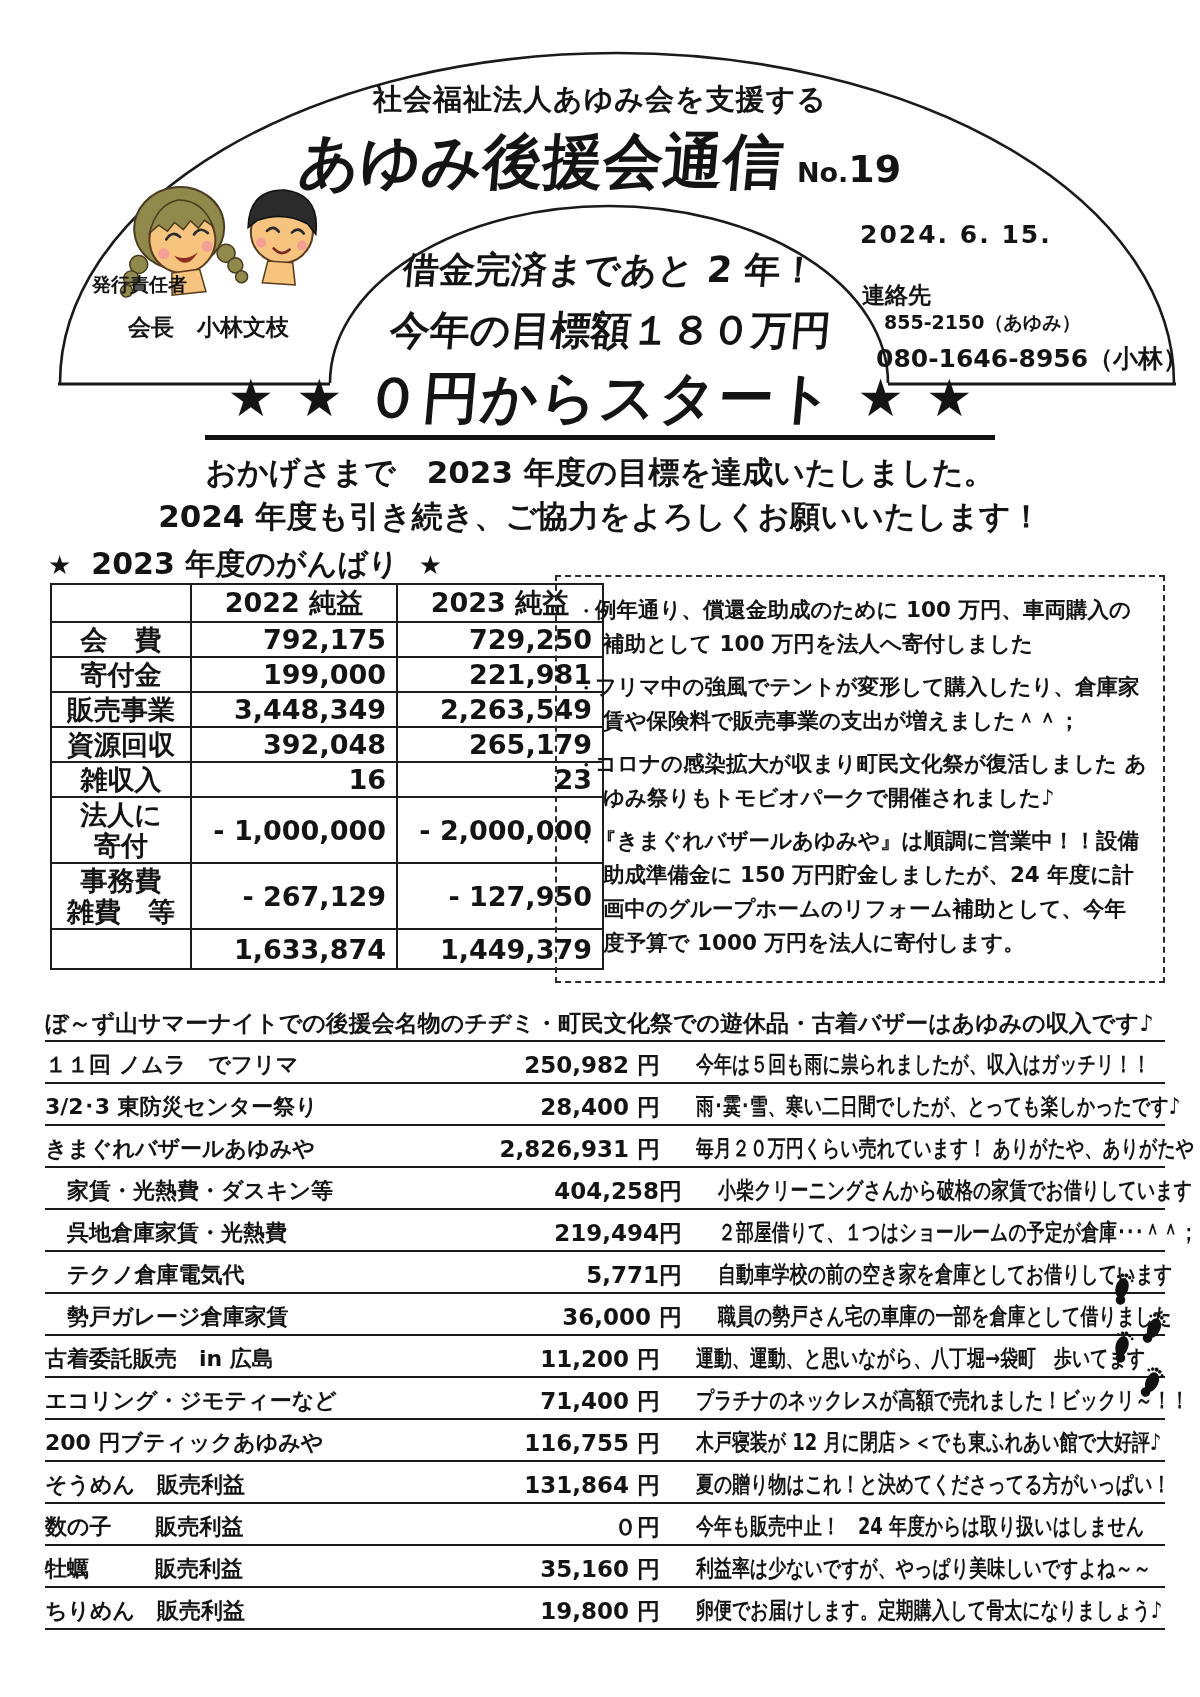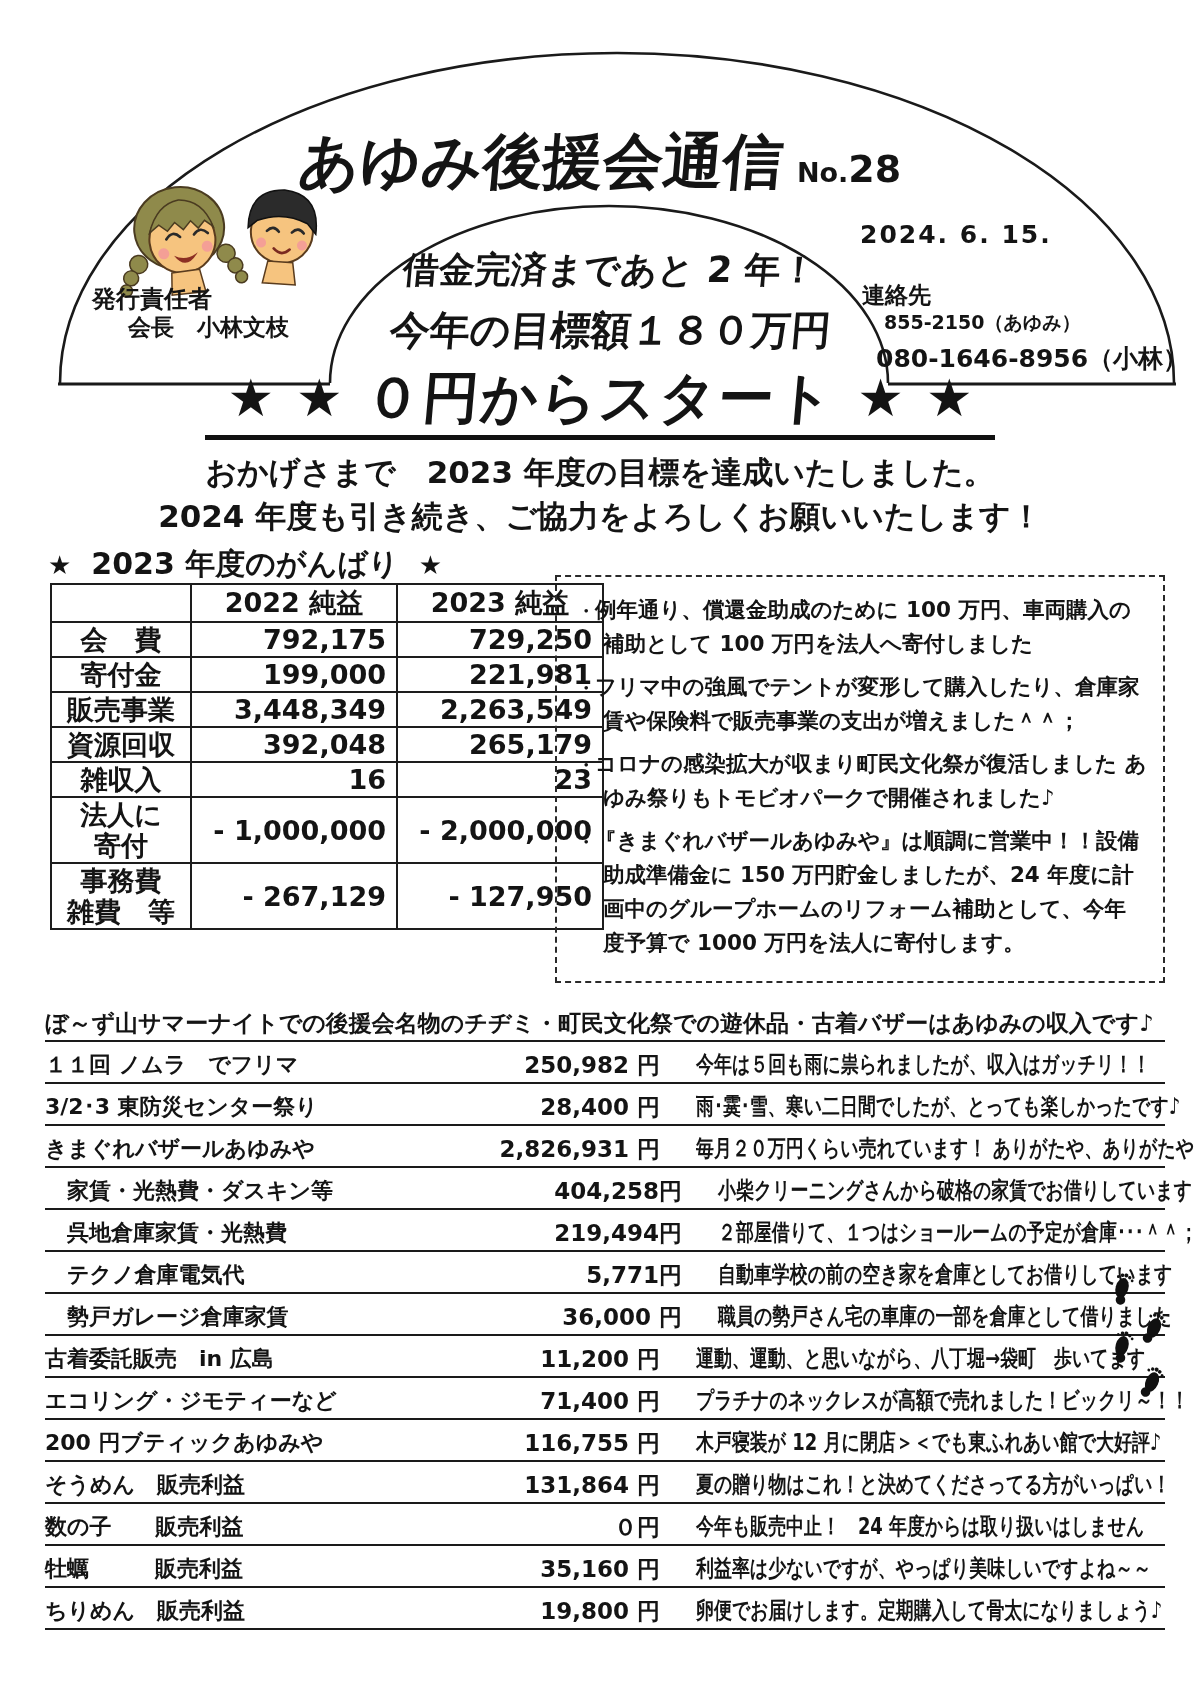--- a/index.html
+++ b/index.html
@@ -12,21 +12,21 @@
   .seg-b,.b{font-weight:800;}
 
   
   svg.arcs{position:absolute;left:0;top:0;}
   .support-line{left:0;top:80px;width:1200px;font-size:29px;font-weight:600;letter-spacing:1px;}
   .title-row{left:200px;top:122px;width:800px;display:flex;justify-content:center;align-items:baseline;gap:14px;}
   .nl-title{font-size:60px;font-weight:900;letter-spacing:0px;white-space:nowrap;}
   .no-pre{font-size:27px;font-weight:800;}
   .no-num{font-size:38px;font-weight:900;}
   .date{left:860px;top:220px;font-size:25px;font-weight:600;letter-spacing:2px;}
-  .pub-label{left:92px;top:283px;font-size:24px;font-weight:600;}
+  .pub-label{left:92px;top:272px;font-size:19px;font-weight:600;}
   .pub-name{left:128px;top:312px;font-size:23px;font-weight:600;}
   .goal1{left:360px;top:246px;width:500px;font-size:36px;white-space:nowrap;text-align:center;}
   .goal2{left:345px;top:303px;width:530px;font-size:40px;white-space:nowrap;text-align:center;}
   .contact-label{left:862px;top:280px;font-size:23px;font-weight:600;}
   .phone1{left:884px;top:310px;font-size:19px;font-weight:600;white-space:nowrap;}
   .phone2{left:876px;top:342px;font-size:25px;font-weight:600;white-space:nowrap;}
 
   
   .banner{left:205px;top:370px;width:790px;display:flex;justify-content:center;align-items:center;
           gap:22px;border-bottom:5px solid #111;padding-bottom:9px;}
@@ -101,24 +101,25 @@
       <path d="M138,58 Q136,20 172,18 Q208,20 206,60 L197,50 Q172,39 147,50 Z" fill="#2b2b2b" stroke="#111" stroke-width="1.5"></path>
       <path d="M157 60 q 6 -7 12 0" fill="none" stroke="#2a2a2a" stroke-width="2.6" stroke-linecap="round"></path>
       <path d="M182 60 q 6 -7 12 0" fill="none" stroke="#2a2a2a" stroke-width="2.6" stroke-linecap="round"></path>
       <circle cx="152" cy="72" r="5" fill="#f49f96"></circle>
       <circle cx="193" cy="72" r="5" fill="#f49f96"></circle>
       <path d="M165 77 q 8 8 16 0" fill="none" stroke="#7a2a20" stroke-width="2.6" stroke-linecap="round"></path>
       <path d="M160 90 L 185 90 L 189 112 L 156 112 Z" fill="#f6c47f" stroke="#5a3c1e" stroke-width="1.5"></path>
     </g>
   </svg>
 
+  <div class="abs ctr support-line">社会福祉法人あゆみ会を支援する</div>
 
   <div class="abs title-row">
     <span class="nl-title lean">あゆみ後援会通信</span>
-    <span><span class="no-pre">No.</span><span class="no-num">28</span></span>
+    <span><span class="no-pre">No.</span><span class="no-num">19</span></span>
   </div>
 
   <div class="abs date">2024. 6. 15.</div>
 
   <div class="abs pub-label">発行責任者</div>
   <div class="abs pub-name">会長　小林文枝</div>
 
   <div class="abs goal1"><span class="pop lean">借金完済まであと 2 年！</span></div>
   <div class="abs goal2"><span class="pop lean">今年の目標額１８０万円</span></div>
 
@@ -179,20 +180,25 @@
       <td class="tl">法人に
 寄付</td>
       <td class="tn">- 1,000,000</td>
       <td class="tn">- 2,000,000</td>
     </tr>
     <tr class="tall">
       <td class="tl">事務費
 雑費　等</td>
       <td class="tn">- 267,129</td>
       <td class="tn">- 127,950</td>
+    </tr>
+    <tr class="total">
+      <td class="tl"></td>
+      <td class="tn">1,633,874</td>
+      <td class="tn">1,449,379</td>
     </tr>
   </tbody>
     </table>
 
   <div class="abs notes">
     <div class="bullet"><span class="mark">・</span><span><span>例年通り、償還金助成のために </span><span class="seg-b">100 万円</span><span>、車両購入の補助として </span><span class="seg-b">100 万円</span><span>を法人へ寄付しました</span></span></div>
     <div class="bullet"><span class="mark">・</span><span><span>フリマ中の強風でテントが変形して購入したり、倉庫家賃や保険料で販売事業の支出が増えました＾＾；</span></span></div>
     <div class="bullet"><span class="mark">・</span><span><span>コロナの感染拡大が収まり町民文化祭が復活しました あゆみ祭りもトモビオパークで開催されました♪</span></span></div>
     <div class="bullet"><span class="mark">・</span><span><span>『きまぐれバザール</span><span class="seg-b">あゆみや</span><span>』は順調に営業中！！設備助成準備金に </span><span class="seg-b">150 万円</span><span>貯金しましたが、24 年度に計画中のグループホームのリフォーム補助として、今年度予算で </span><span class="seg-b">1000 万円</span><span>を法人に寄付します。</span></span></div>
   </div>

